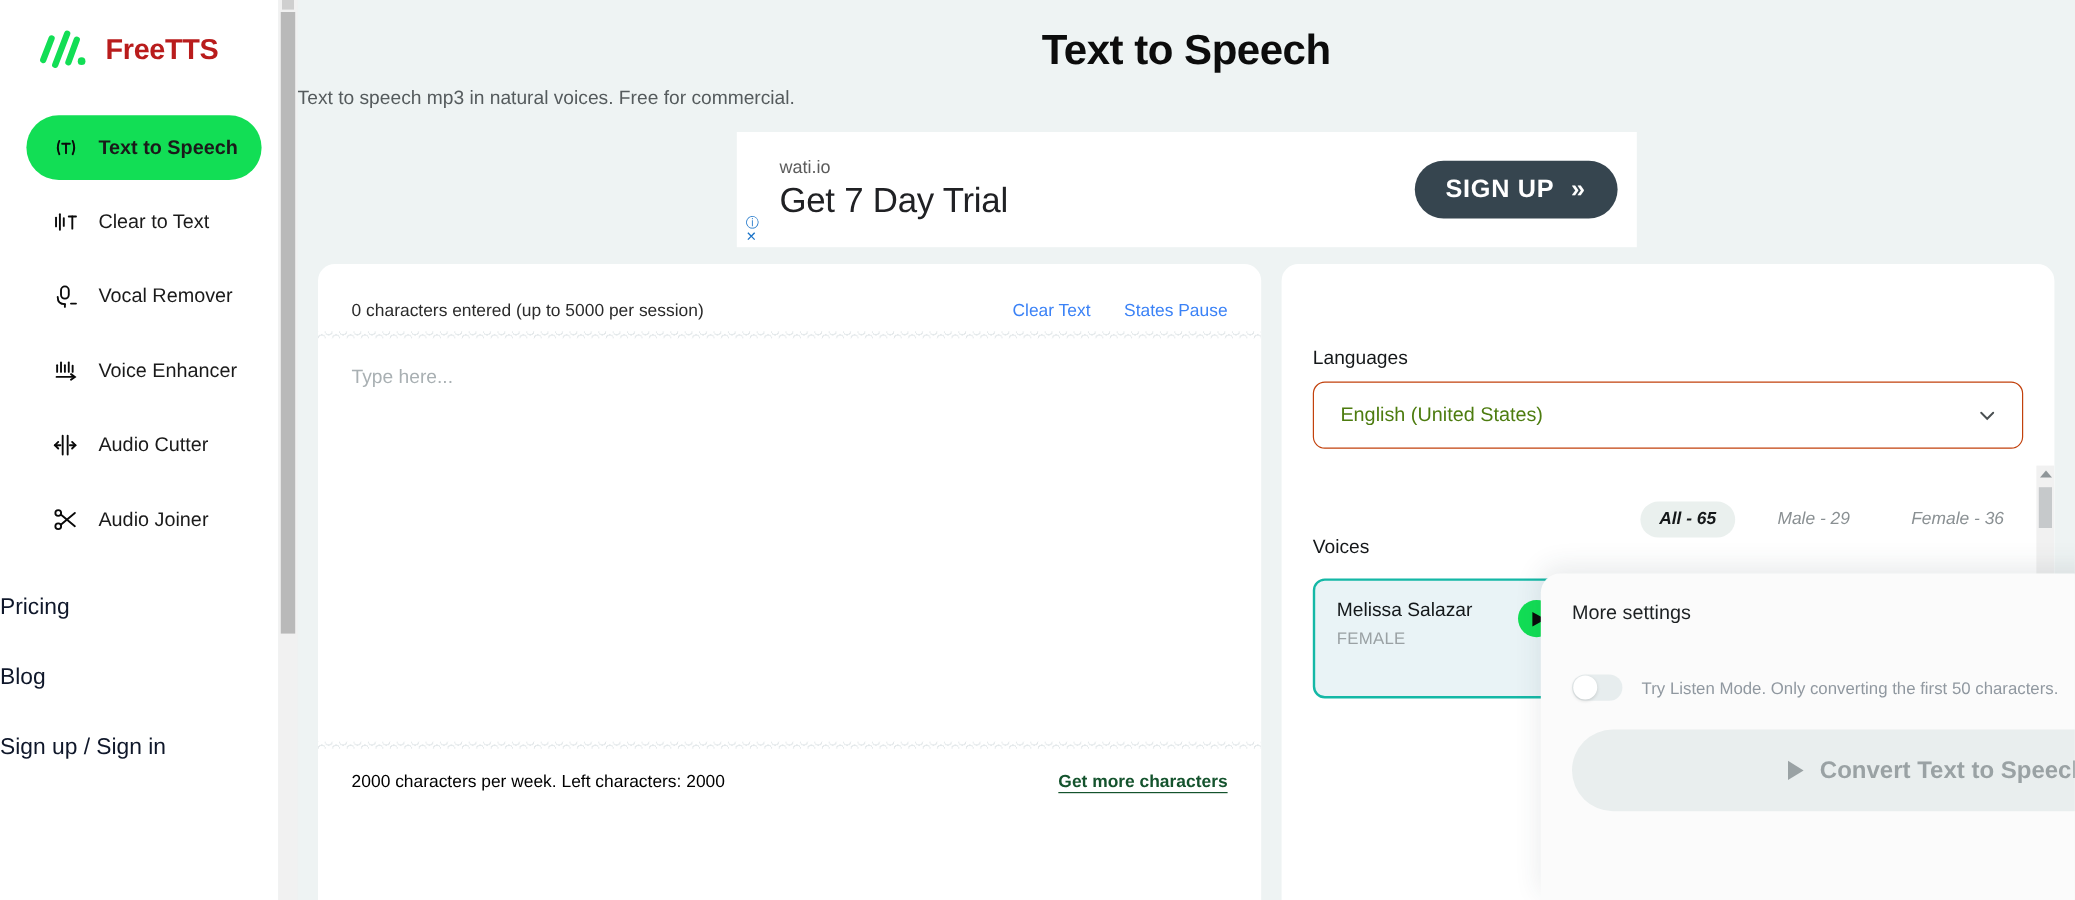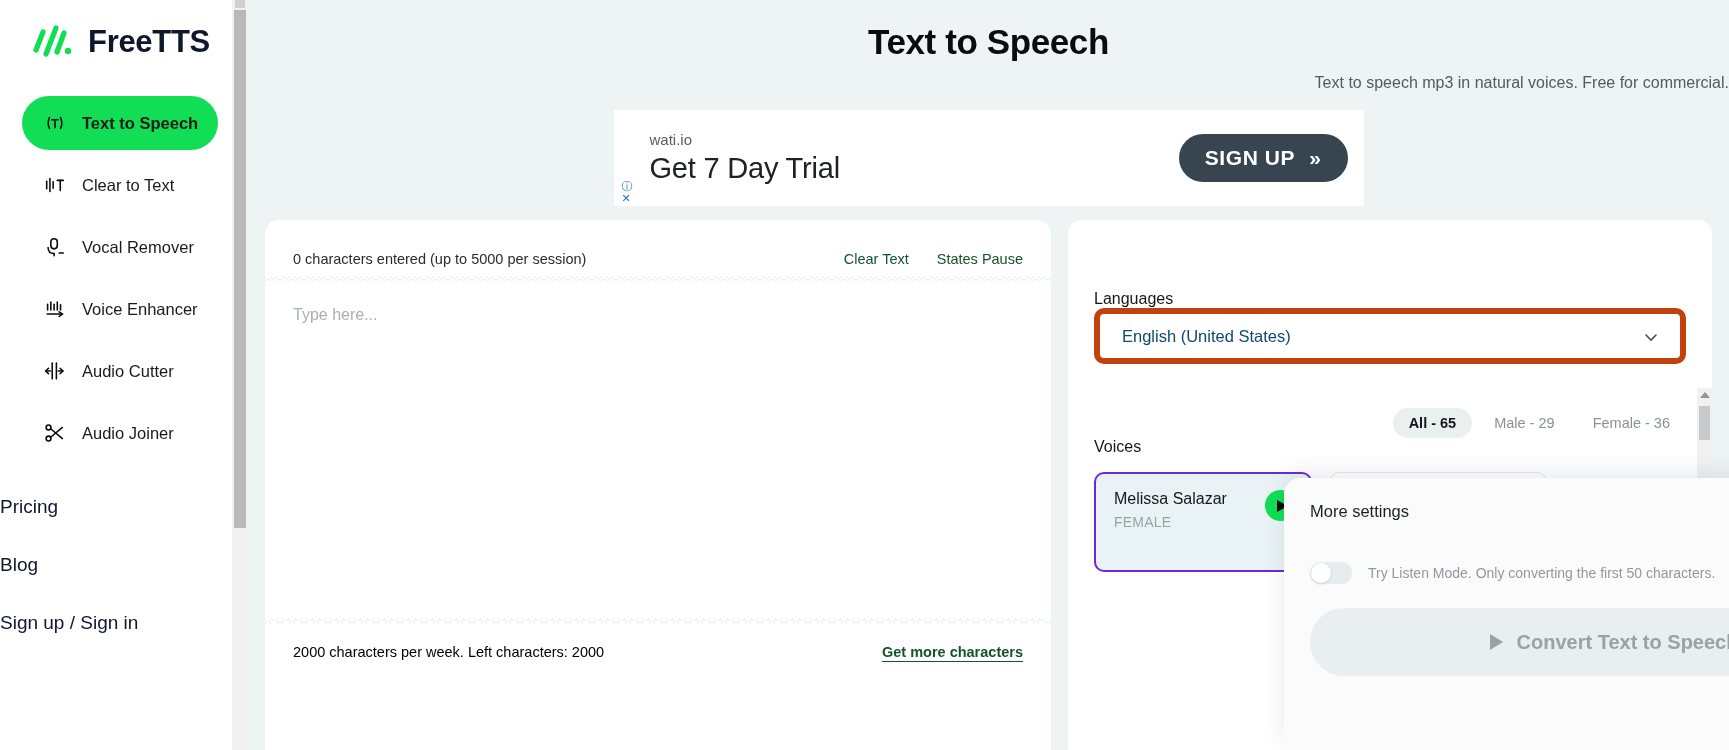--- a/index.html
+++ b/index.html
@@ -14,21 +14,21 @@
   
   .sidebar {
     width: 232px; height: 750px;
     background: #ffffff;
     flex: 0 0 232px;
     position: relative;
     overflow: hidden;
   }
   .brand { display: flex; align-items: center; gap: 14px; padding: 24px 0 0 30px; }
   .brand-logo { width: 44px; height: 36px; flex: 0 0 44px; }
-  .brand-name { font-size: 31px; font-weight: bold; color: #0f172a; letter-spacing: -0.3px; }
+  .brand-name { font-size: 24px; font-weight: bold; color: #b91c1c; letter-spacing: -0.3px; }
 
   .nav { margin-top: 36px; }
   .nav-item {
     display: flex; align-items: center; gap: 14px;
     height: 54px; margin: 0 18px 8px 22px;
     padding-left: 20px; border-radius: 27px;
     color: #1a1a1a; font-size: 16.5px; cursor: pointer;
   }
   .nav-item.active { background: #12de55; font-weight: bold; margin-left: 22px; margin-right: 14px; }
   .nav-icon { width: 26px; height: 26px; flex: 0 0 26px; display: flex; align-items: center; justify-content: center; }
@@ -56,21 +56,21 @@
   .main {
     flex: 1 1 auto; height: 750px; position: relative;
     padding-left: 16px; background: #eef3f3;
   }
 
   .page-title {
     text-align: center; font-size: 35px; font-weight: bold;
     color: #0c0c0c; margin-top: 22px; letter-spacing: -0.4px;
   }
   .page-sub {
-    text-align: right; font-size: 16px; color: #555b5d; margin-top: 12px;
+    text-align: left; font-size: 16px; color: #555b5d; margin-top: 12px;
   }
 
   
   .ad-wrap { display: flex; justify-content: center; margin-top: 18px; }
   .ad {
     position: relative; width: 750px; height: 96px;
     background: #ffffff; display: flex; align-items: center;
   }
   .ad-text { padding-left: 36px; }
   .ad-domain { font-size: 15px; color: #5c5c5c; margin-bottom: 4px; }
@@ -92,21 +92,21 @@
     flex: 0 0 786px; background: #ffffff;
     border-radius: 14px 14px 0 0; height: 540px;
     position: relative; overflow: hidden;
   }
   .editor-head {
     display: flex; align-items: center; justify-content: space-between;
     padding: 22px 28px 0 28px; height: 56px;
   }
   .char-count { font-size: 14.5px; color: #2b2b2b; }
   .head-actions { display: flex; gap: 28px; }
-  .head-action { font-size: 14.5px; color: #14532d; cursor: pointer; }
+  .head-action { font-size: 14.5px; color: #3b82f6; cursor: pointer; }
   .wavy {
     height: 6px; width: 100%;
     background-image:
       radial-gradient(circle at 3px 6px, transparent 2.5px, #e3e8ea 2.6px, #e3e8ea 3.4px, transparent 3.5px),
       radial-gradient(circle at 9px 0px, transparent 2.5px, #e3e8ea 2.6px, #e3e8ea 3.4px, transparent 3.5px);
     background-size: 12px 6px; background-repeat: repeat-x;
   }
   .editor-body { padding: 24px 28px; }
   .editor-placeholder { font-size: 16px; color: #a9b0b3; }
   .editor-area { height: 336px; }
@@ -121,43 +121,43 @@
   }
 
   
   .panel {
     flex: 1 1 auto; background: #ffffff;
     border-radius: 14px 14px 0 0; height: 540px;
     position: relative; overflow: hidden; padding: 22px 26px 0 26px;
   }
   .panel-label { font-size: 16px; color: #15181a; margin-top: 48px; }
   .lang-select {
-    margin-top: 0; height: 56px; border: 6px solid #c2410c; border-radius: 10px;
+    margin-top: 10px; height: 56px; border: 1px solid #c2410c; border-radius: 10px;
     display: flex; align-items: center; justify-content: space-between;
-    padding: 0 22px; font-size: 16.5px; color: #0c4a6e; cursor: pointer;
+    padding: 0 22px; font-size: 16.5px; color: #4d7c0f; cursor: pointer;
   }
   .chev { width: 14px; height: 14px; color: #4a5052; }
 
   .voices-head {
     display: flex; align-items: center; justify-content: space-between;
     margin-top: 26px;
   }
-  .voice-tabs { display: flex; align-items: flex-start; gap: 6px; }
+  .voice-tabs { display: flex; align-items: flex-start; gap: 19px; font-style: italic; }
   .voice-tab {
     font-size: 14.5px; color: #8a9093; padding: 7px 16px; border-radius: 16px; cursor: pointer;
   }
   .voice-tab.active { background: #eaf0ee; color: #15181a; font-weight: bold; }
 
   .voice-grid { display: flex; gap: 17px; margin-top: 16px; }
   .voice-card {
     flex: 0 0 218px; height: 100px; border-radius: 10px;
     border: 1px solid #e2e7e9; background: #ffffff;
     padding: 16px 18px; position: relative;
   }
-  .voice-card.selected { border: 2px solid #6d28d9; background: #e9f3f6; }
+  .voice-card.selected { border: 2px solid #14b8a6; background: #e9f3f6; }
   .voice-name { font-size: 16px; color: #14181a; }
   .voice-gender { font-size: 14px; color: #9aa1a4; margin-top: 6px; letter-spacing: 0.2px; }
   .play-btn {
     position: absolute; right: 14px; top: 16px;
     width: 31px; height: 31px; border-radius: 50%; background: #12de55;
     display: flex; align-items: center; justify-content: center; cursor: pointer;
   }
   .play-tri {
     width: 0; height: 0; margin-left: 3px;
     border-left: 11px solid #0a0a0a;

